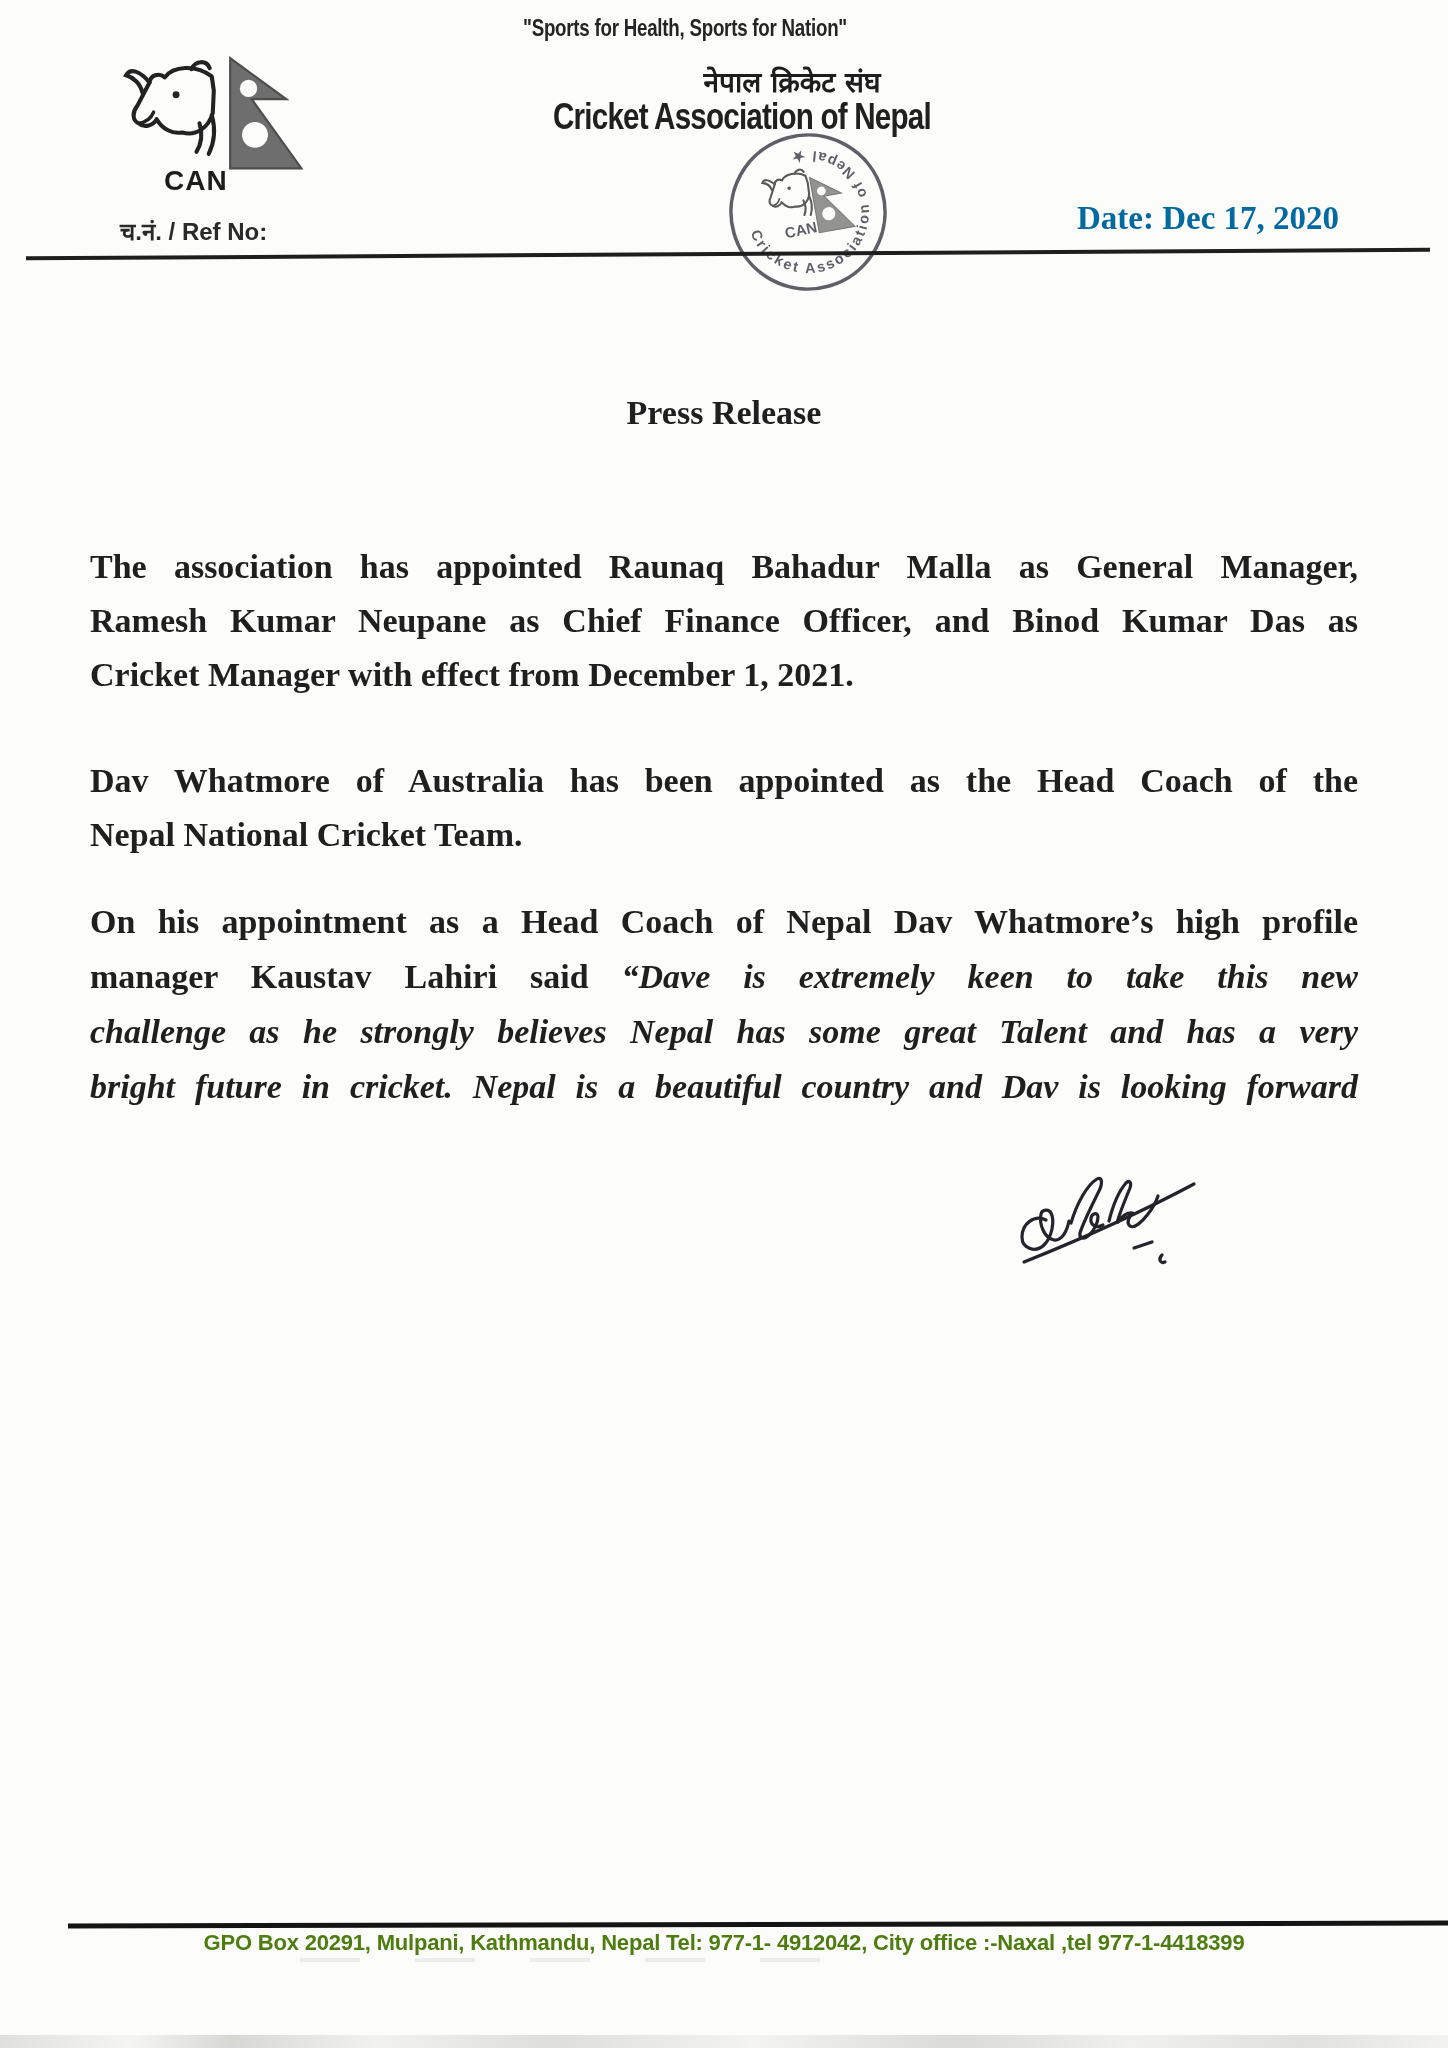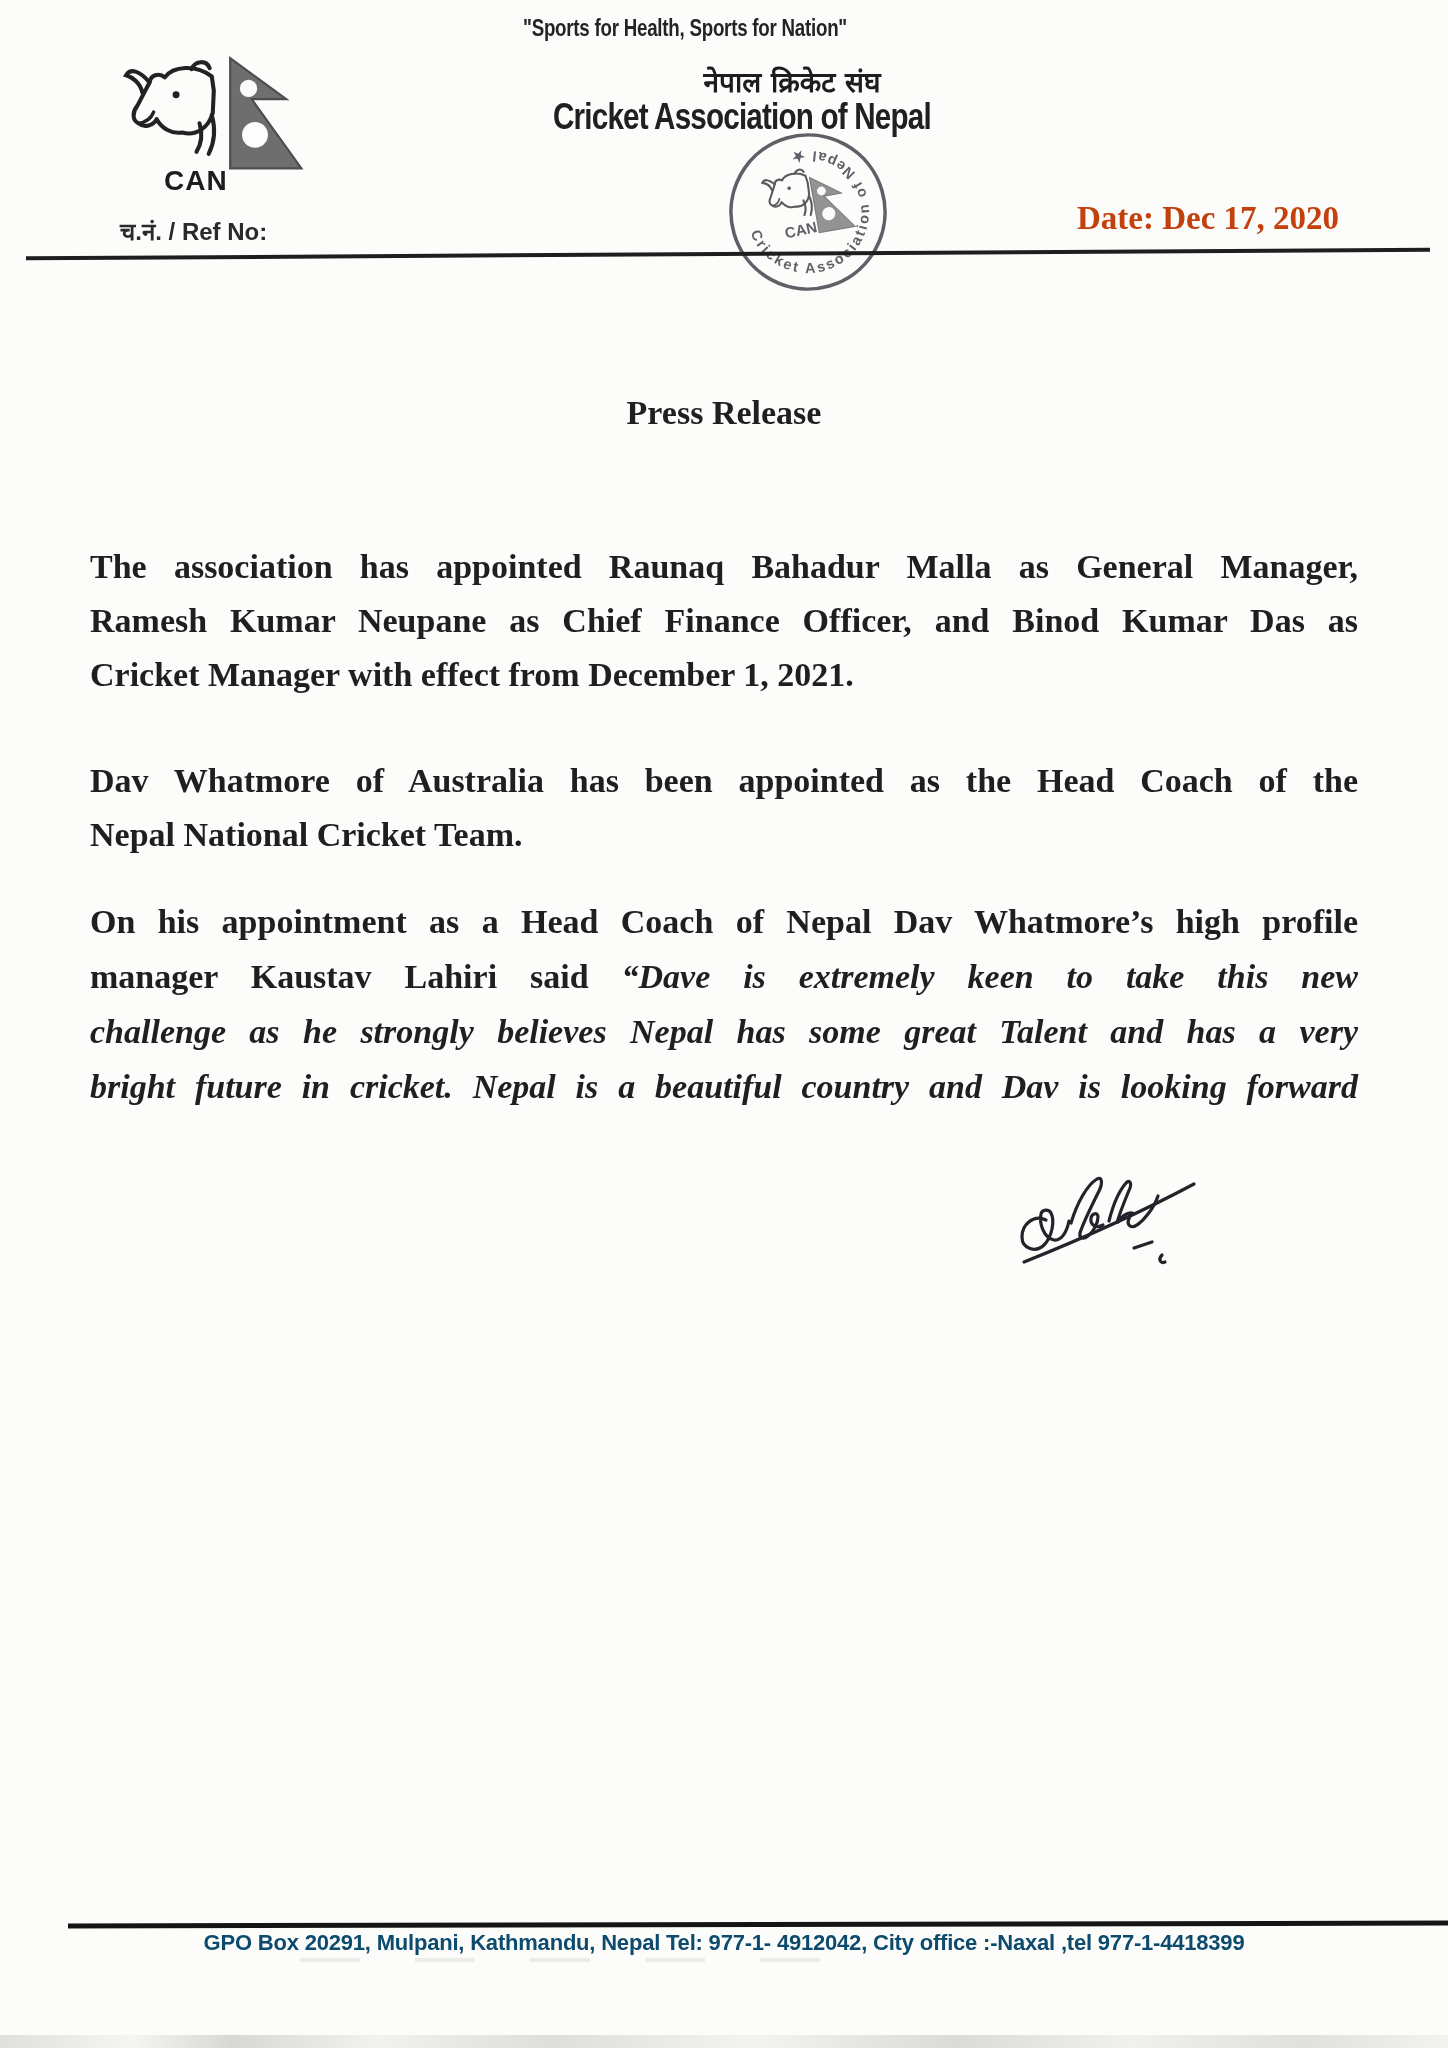--- a/index.html
+++ b/index.html
@@ -28,21 +28,21 @@
   }
   .logo { position:absolute; left:112px; top:48px; }
   .seal { position:absolute; left:722px; top:126px; }
   .ref-line {
     position:absolute; top:214px; left:120px;
     font-family:"Liberation Sans","DejaVu Sans",sans-serif; font-weight:bold;
     font-size:24px; color:#2a2a2a;
   }
   .date-line {
     position:absolute; top:200px; left:1077px; white-space:nowrap;
-    font-weight:bold; font-size:33px; color:#c2410c;
+    font-weight:bold; font-size:33px; color:#0369a1;
   }
   .rule {
     position:absolute; background:#1e1e1e;
   }
   .rule-header { left:26px; top:252px; width:1404px; height:4px; transform:rotate(-0.35deg); }
   .rule-footer { left:68px; top:1922px; width:1380px; height:5px; transform:rotate(-0.12deg); background:#141414; }
   
   .content { position:absolute; left:90px; width:1268px; }
   .doc-title { top:394px; text-align:center; font-weight:bold; font-size:34px; }
   .para { font-weight:bold; font-size:34px;margin-top:48px; }
@@ -55,21 +55,21 @@
   .quote-italic { font-style:italic; }
   
   .signature-svg { position:absolute; left:1012px; top:1158px; }
   .sig-block { position:absolute; left:900px; top:1298px; width:445px; text-align:center; }
   .sig-name { font-weight:bold; font-size:36px; line-height:44px; }
   .sig-title { font-weight:bold; font-size:36px; line-height:44px; margin-top:4px; }
   
   .footer-text {
     position:absolute; top:1930px; left:0; width:1448px; text-align:center;
     font-family:"Liberation Sans","DejaVu Sans",sans-serif; font-weight:bold;
-    font-size:22px; letter-spacing:-0.2px; color:#0c4a6e;
+    font-size:22px; letter-spacing:-0.2px; color:#4d7c0f;
   }
   .scan-smudge-mid {
     position:absolute; top:1958px; left:300px; width:560px; height:4px; opacity:.55;
     background:repeating-linear-gradient(90deg,#dededb 0 60px,transparent 60px 115px);
   }
   .scan-band-bottom {
     position:absolute; bottom:0; left:0; width:100%; height:13px; opacity:.8;
     background:linear-gradient(90deg,#d8d8d5 0%,#f3f3f0 9%,#cecec9 16%,#efefec 26%,
       #d6d6d2 38%,#f1f1ee 52%,#d2d2ce 66%,#ededea 78%,#d9d9d5 90%,#f0f0ed 100%);
   }

